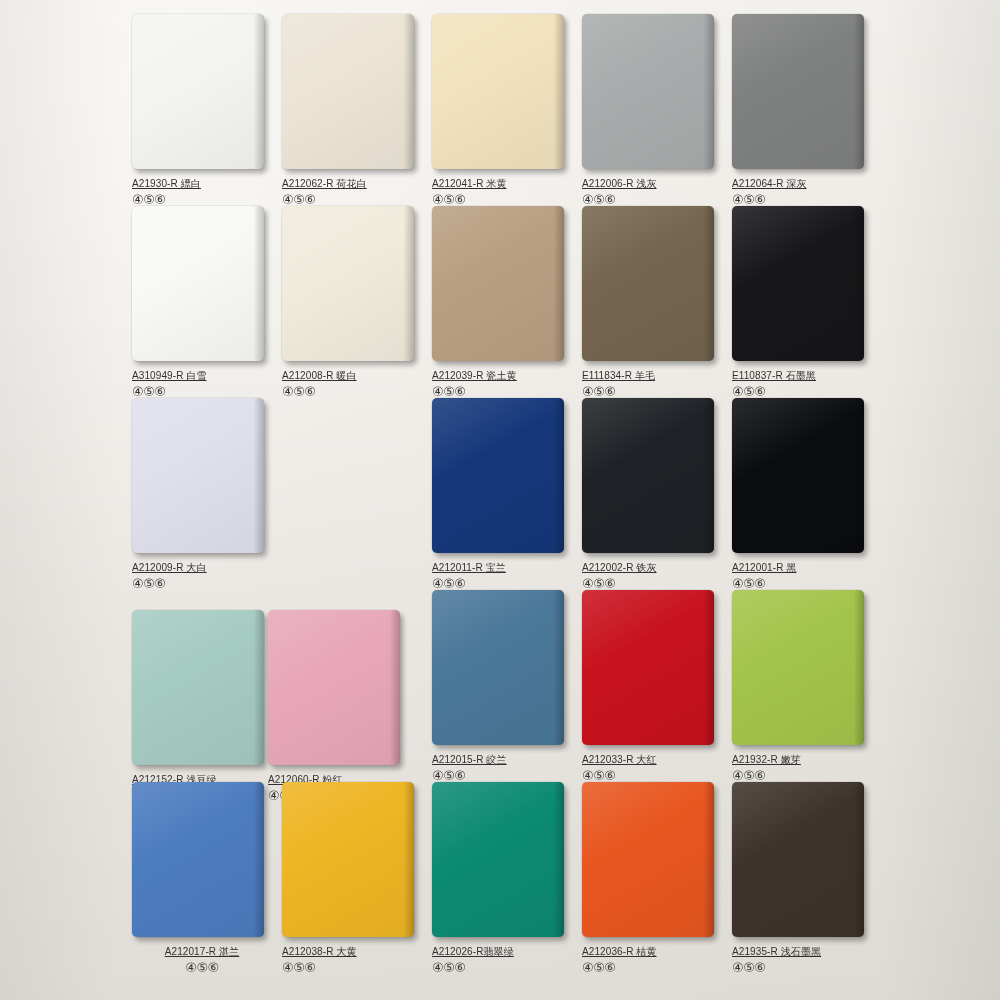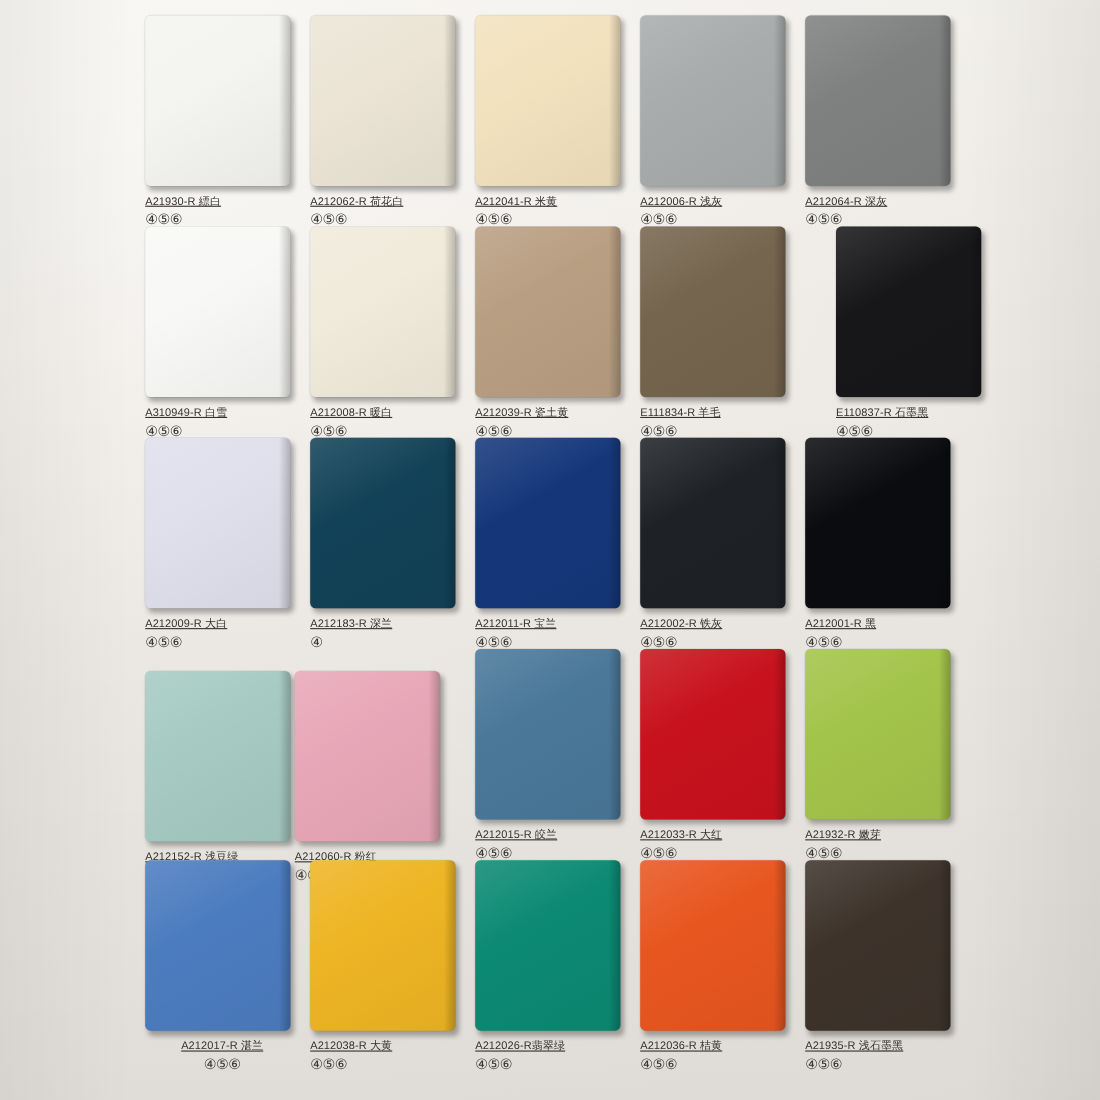--- a/index.html
+++ b/index.html
@@ -110,34 +110,29 @@
     <div class="cell" style="left: 300px; top: 192px;">
       <div class="swatch" style="background: rgb(185, 159, 130);"></div>
       <div class="caption">A212039-R 瓷土黄</div>
       <div class="badges">④⑤⑥</div>
     </div>
     <div class="cell" style="left: 450px; top: 192px;">
       <div class="swatch" style="background: rgb(117, 101, 78);"></div>
       <div class="caption">E111834-R 羊毛</div>
       <div class="badges">④⑤⑥</div>
     </div>
-    <div class="cell" style="left: 628px; top: 192px;">
+    <div class="cell" style="left: 600px; top: 192px;">
       <div class="swatch" style="background: rgb(23, 23, 26);"></div>
       <div class="caption">E110837-R 石墨黑</div>
       <div class="badges">④⑤⑥</div>
     </div>
     <div class="cell" style="left: 0px; top: 384px;">
       <div class="swatch" style="background: rgb(223, 224, 236);"></div>
       <div class="caption">A212009-R 大白</div>
       <div class="badges">④⑤⑥</div>
-    </div>
-    <div class="cell" style="left: 150px; top: 384px;">
-      <div class="swatch" style="background: rgb(18, 66, 88);"></div>
-      <div class="caption">A212183-R 深兰</div>
-      <div class="badges">④</div>
     </div>
     <div class="cell" style="left: 300px; top: 384px;">
       <div class="swatch" style="background: rgb(21, 55, 122);"></div>
       <div class="caption">A212011-R 宝兰</div>
       <div class="badges">④⑤⑥</div>
     </div>
     <div class="cell" style="left: 450px; top: 384px;">
       <div class="swatch" style="background: rgb(30, 34, 38);"></div>
       <div class="caption">A212002-R 铁灰</div>
       <div class="badges">④⑤⑥</div>

